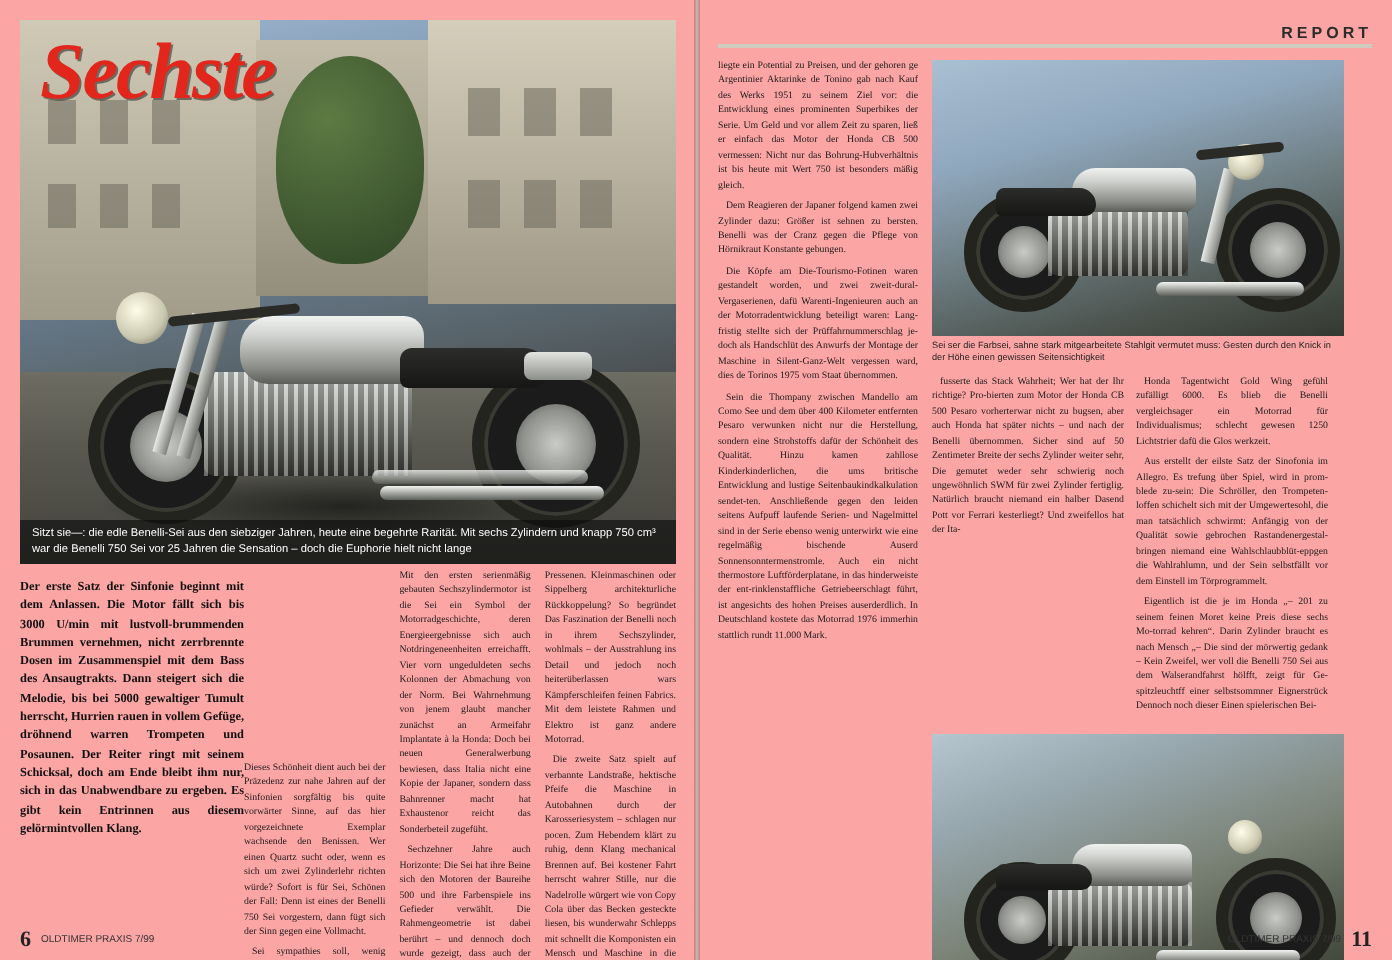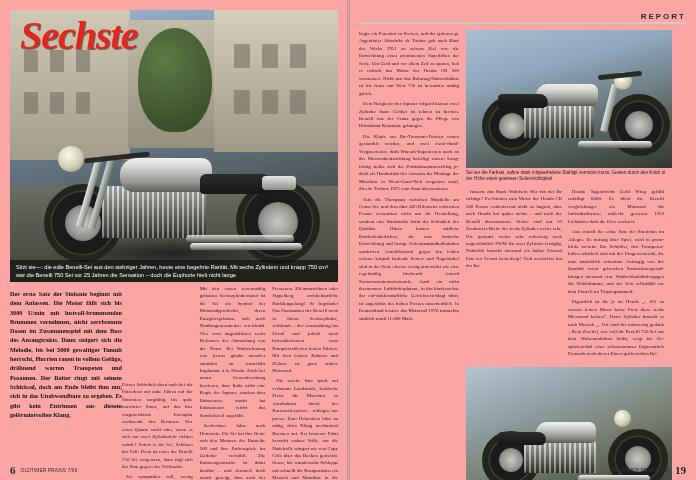--- a/index.html
+++ b/index.html
@@ -259,18 +259,18 @@
             <div class="hl" style="left:134px;bottom:62px;width:17px;height:17px;"></div>
           </div>
 
         </div>
 
       </div>
     </div>
 
     <div class="foot foot-right">
       <span>OLDTIMER PRAXIS 7/99</span>
-      <span class="pageno">19</span>
+      <span class="pageno">11</span>
     </div>
   </div>
 
   <div class="gutter"></div>
 </div>
 
 </body></html>

